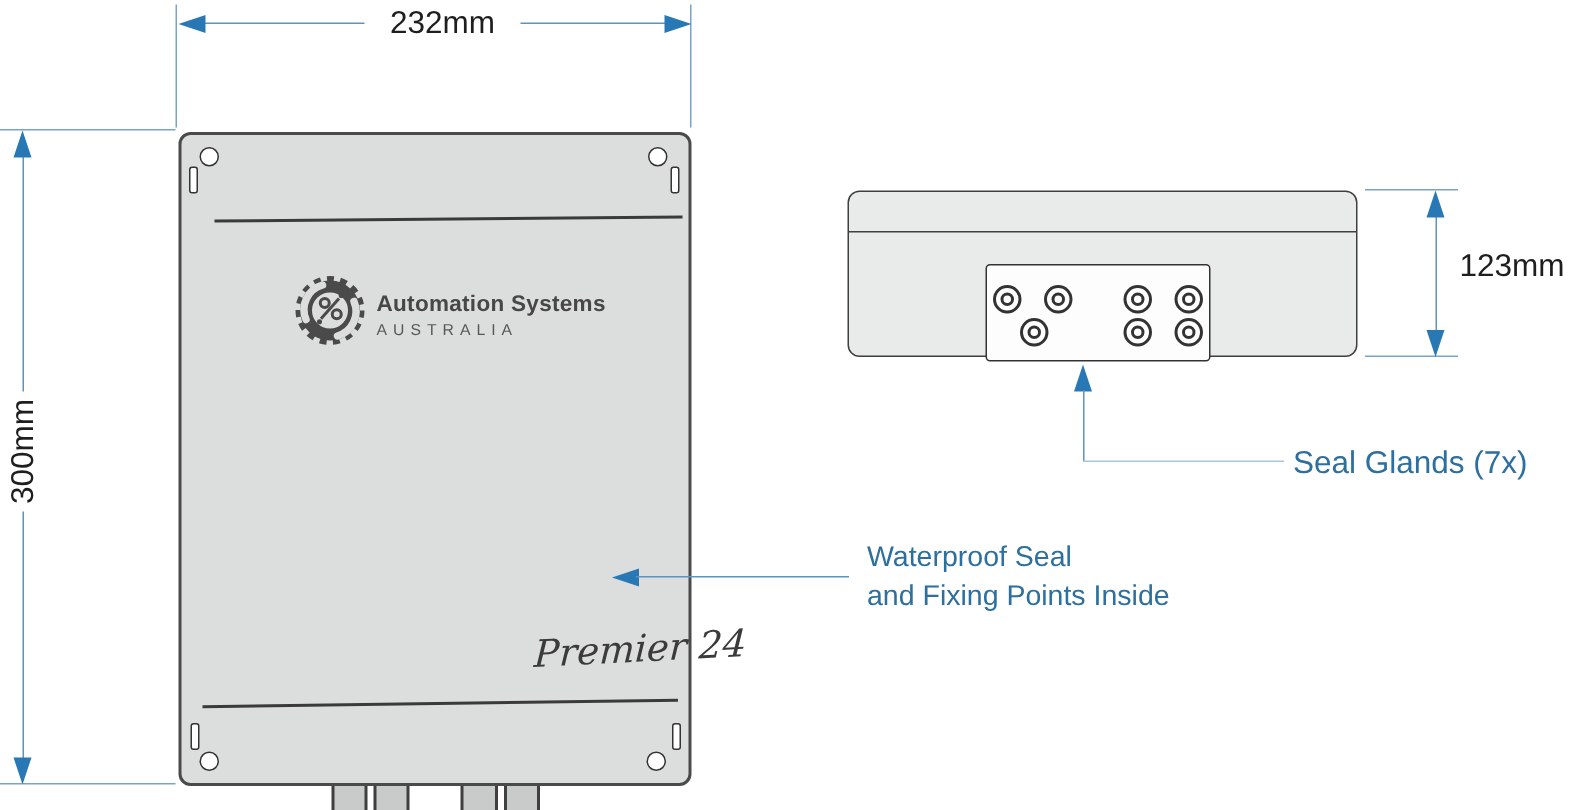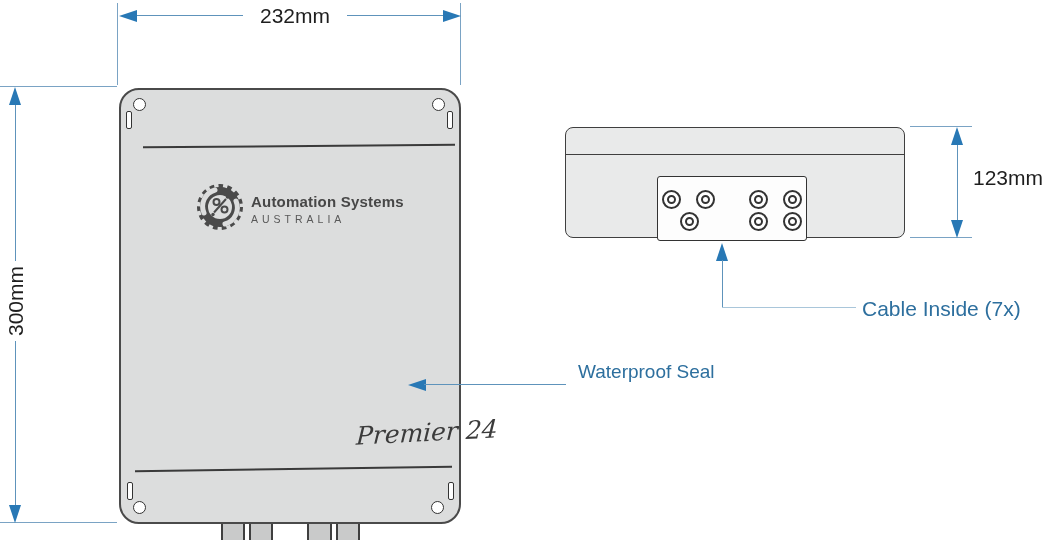--- a/index.html
+++ b/index.html
@@ -20,21 +20,21 @@
   .dim-text{
     position:absolute;font-size:21px;color:#1e1e1e;background:#fff;
     text-align:center;line-height:24px;
   }
   .callout-text{
     position:absolute;font-size:19px;color:var(--label-text,#2d6f9e);line-height:26px;
   }
   
   .enclosure{
     position:absolute;left:119px;top:88px;width:338px;height:432px;
-    background:var(--enclosure-fill,#dcdddd);border:2px solid #4a4a4a;border-radius:20px;z-index:2;
+    background:var(--enclosure-fill,#dcdddd);border:2px solid #4a4a4a;border-radius:8px;z-index:2;
   }
   .seam{position:absolute;height:0;border-top:2px solid #3a3a3a;}
   .screw-hole{
     position:absolute;width:11px;height:11px;border:1.5px solid #333;border-radius:50%;background:#fff;
   }
   .mount-slot{
     position:absolute;width:4px;height:16px;border:1.5px solid #333;border-radius:2px;background:#fff;
   }
   .logo-row{position:absolute;left:74px;top:92px;display:flex;align-items:center;gap:6px;}
   .brand-block{display:flex;flex-direction:column;}
@@ -155,21 +155,22 @@
   <div class="extline-h" style="left:910px;top:126px;width:62px;"></div>
   <div class="extline-h" style="left:910px;top:237px;width:62px;"></div>
   <div class="vline" style="left:957px;top:140px;height:84px;"></div>
   <div class="arrow arrow-up" style="left:951px;top:127px;"></div>
   <div class="arrow arrow-down" style="left:951px;top:220px;"></div>
   <div class="dim-text" style="left:968px;top:166px;width:80px;text-align:center;">123mm</div>
 
   <div class="arrow arrow-up" style="left:716px;top:243px;"></div>
   <div class="vline" style="left:722px;top:260px;height:48px;"></div>
   <div class="hline lightline" style="left:722px;top:307px;width:134px;"></div>
-  <div class="callout-text" style="left:862px;top:296px;font-size:21px;">Cable Inside (7x)</div>
+  <div class="callout-text" style="left:862px;top:296px;font-size:21px;">Seal Glands (7x)</div>
 
   <div class="arrow arrow-left" style="left:408px;top:379px;z-index:3;"></div>
   <div class="hline" style="left:424px;top:384px;width:142px;z-index:3;"></div>
   <div class="callout-text" style="left:578px;top:359px;">
     <div>Waterproof Seal</div>
+    <div>and Fixing Points Inside</div>
   </div>
 
 </div>
 
 </body></html>

